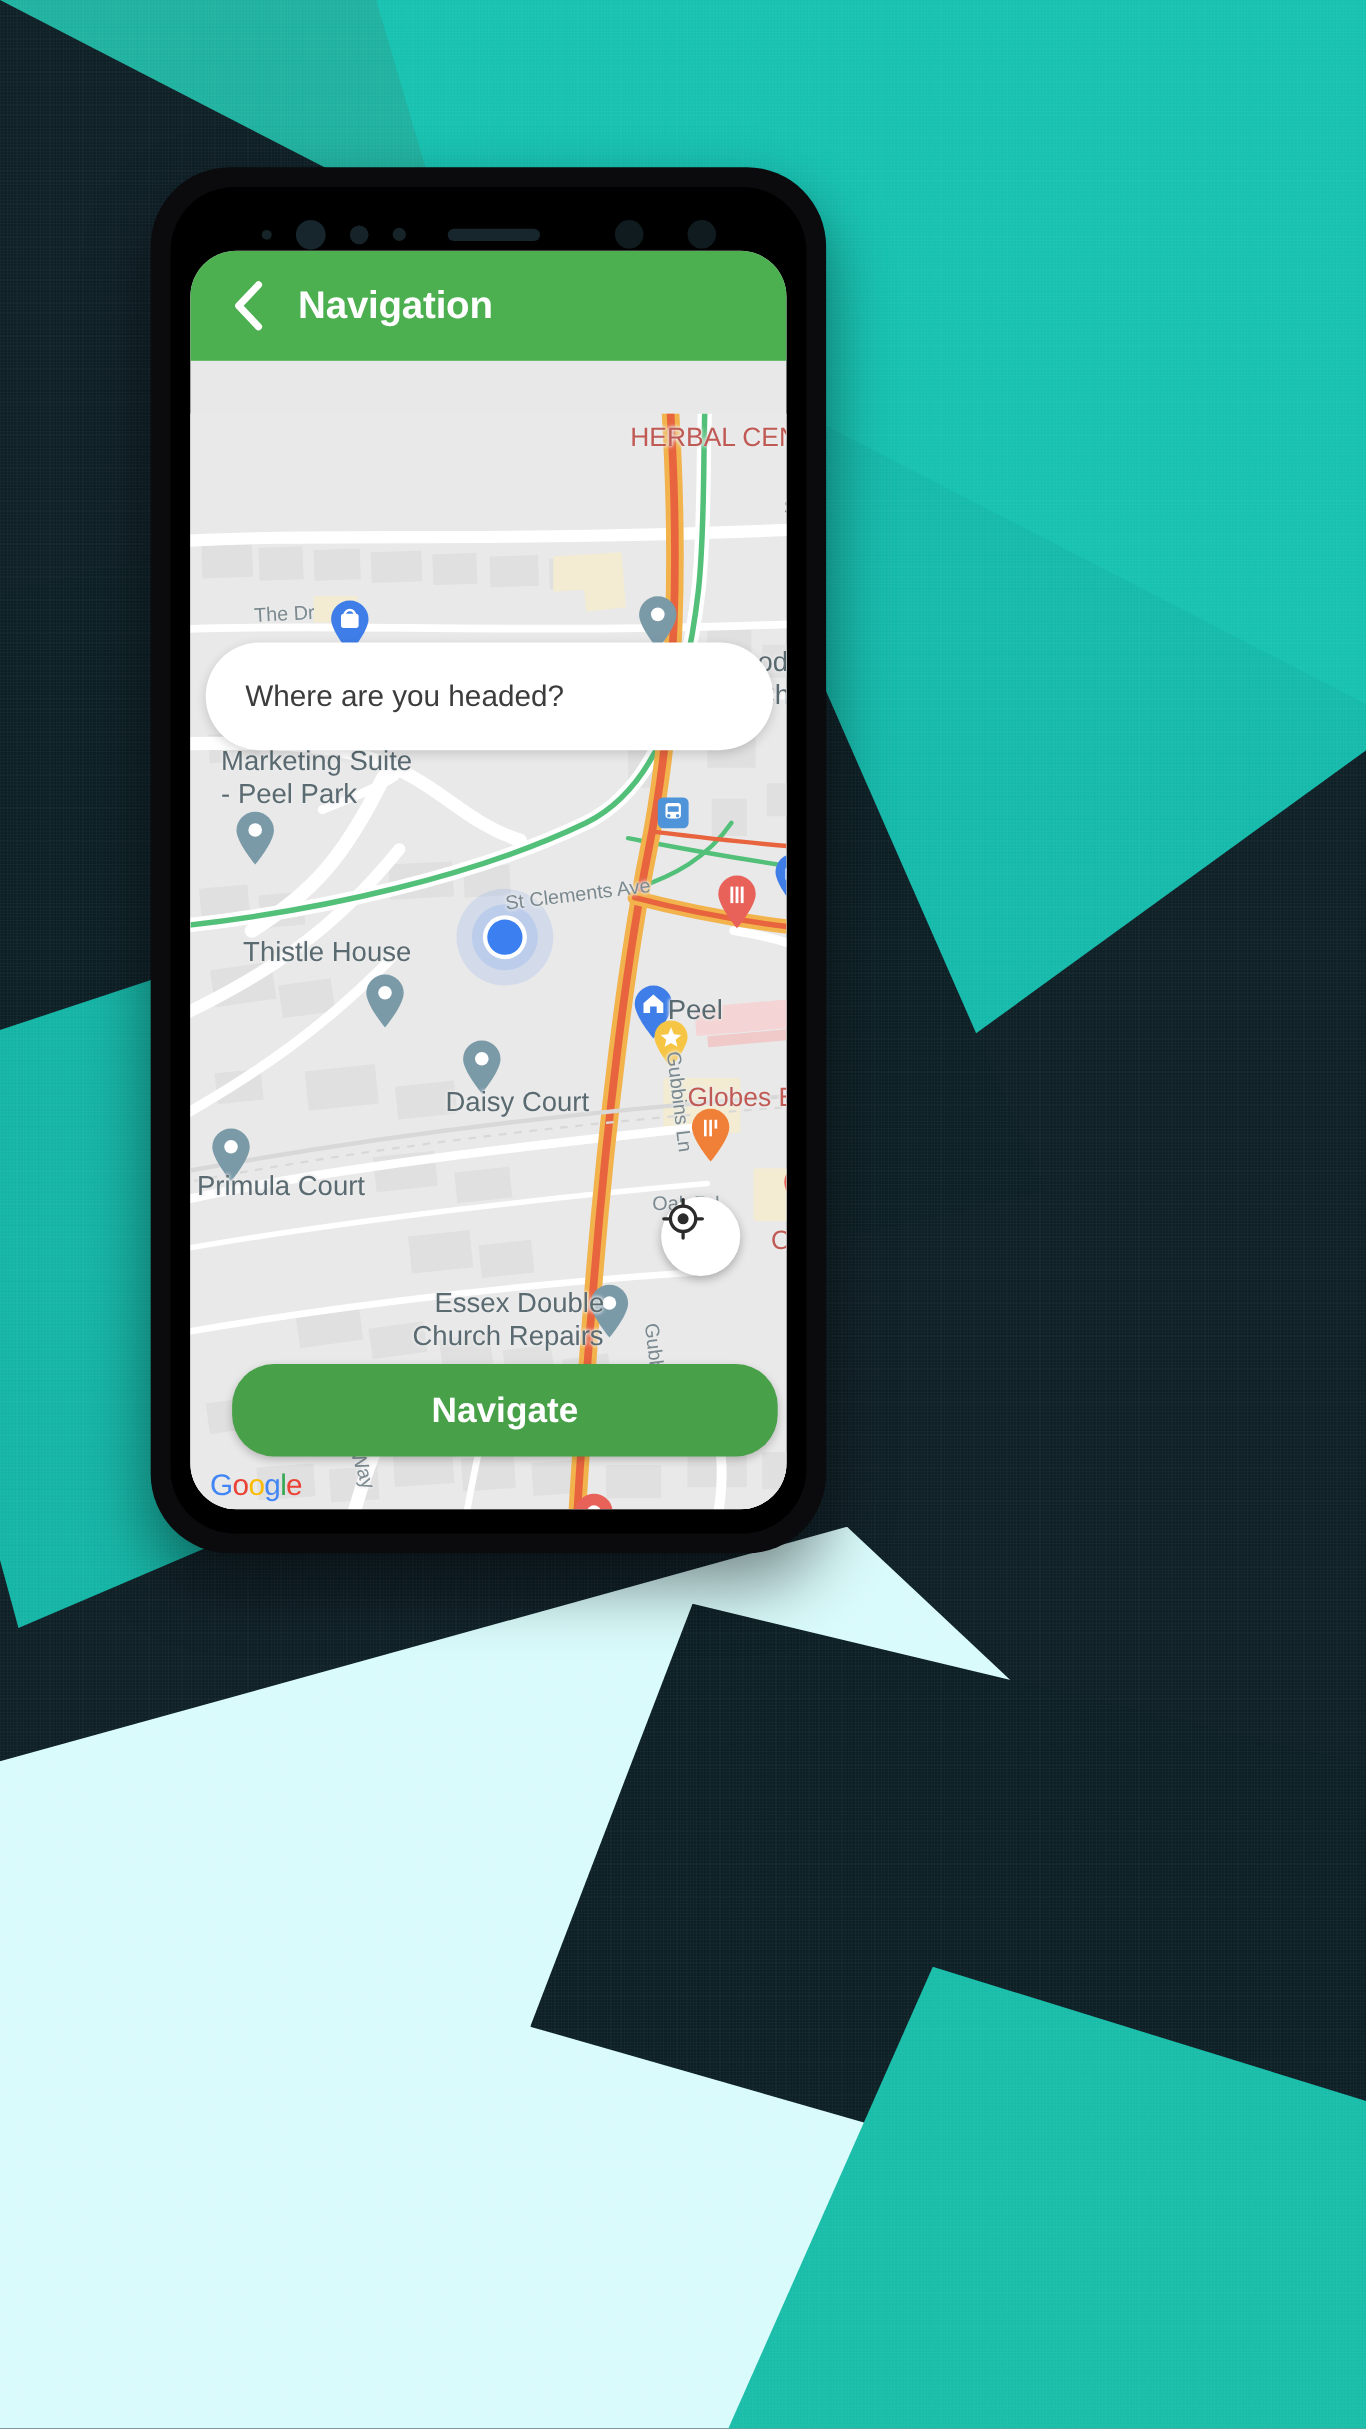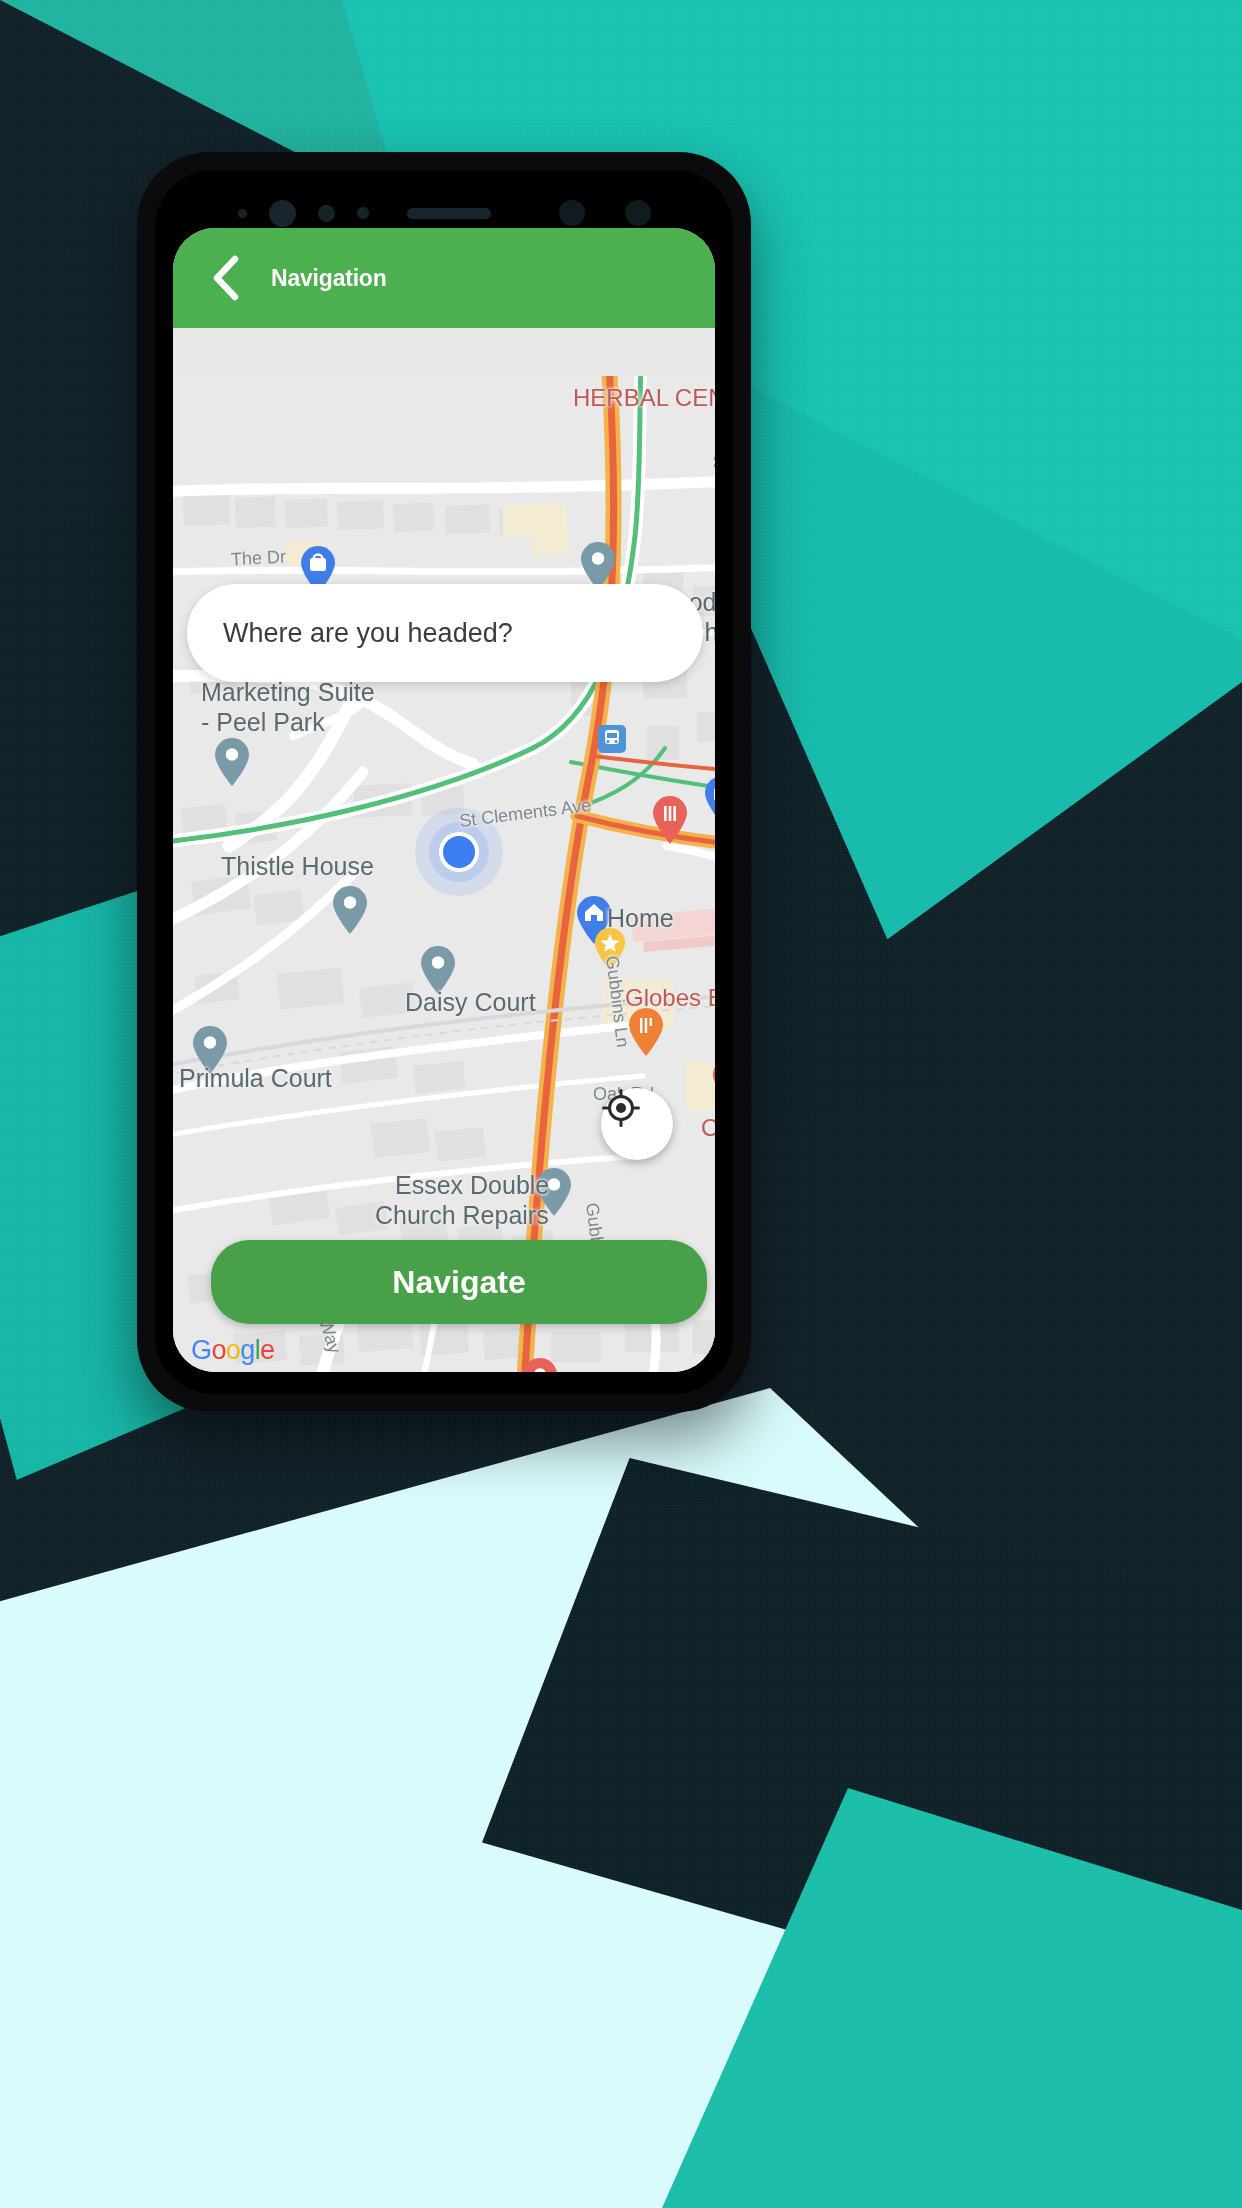--- a/index.html
+++ b/index.html
@@ -141,21 +141,21 @@
     padding: 0 26px;
     z-index: 4;
   }
   #back-btn {
     width: 52px; height: 52px;
     display:flex; align-items:center; justify-content:center;
     cursor: pointer;
   }
   #back-btn svg { display:block; }
   #appbar-title {
-    color:#fff; font-size: 23px; font-weight: 700;
+    color:#fff; font-size: 35px; font-weight: 700;
     margin-left: 20px; letter-spacing: -.2px;
   }
 
   
   #map {
     position: absolute;
     left:0; right:0; top: 148px; bottom: 0;
     background: #e9e9e9;
     overflow: hidden;
   }
@@ -498,21 +498,21 @@
             <div class="maplabel lbl-red" style="left: 400px; top: 8px;">HERBAL CEN</div>
             <div class="maplabel lbl-dark" style="left: 540px; top: 70px;">s La</div>
             <div class="maplabel lbl-street" style="left: 58px; top: 172px; transform: rotate(-3deg);">The Dr</div>
             <div class="maplabel lbl-blue" style="left: 118px; top: 218px;">SCW</div>
             <div class="maplabel lbl-poi" style="left: 398px; top: 212px;">Harold Wood</div>
             <div class="maplabel lbl-poi" style="left: 398px; top: 242px;">Methodist Church</div>
             <div class="maplabel lbl-poi" style="left: 28px; top: 302px;">Marketing Suite</div>
             <div class="maplabel lbl-poi" style="left: 28px; top: 332px;">- Peel Park</div>
             <div class="maplabel lbl-street" style="left: 286px; top: 427px; transform: rotate(-7deg);">St Clements Ave</div>
             <div class="maplabel lbl-poi" style="left: 48px; top: 476px;">Thistle House</div>
-            <div class="maplabel lbl-poi" style="left: 434px; top: 528px;">Home</div>
+            <div class="maplabel lbl-poi" style="left: 434px; top: 528px;">Peel</div>
             <div class="maplabel lbl-poi" style="left: 232px; top: 612px;">Daisy Court</div>
             <div class="maplabel lbl-red" style="left: 452px; top: 608px;">Globes Best</div>
             <div class="maplabel lbl-poi" style="left: 6px; top: 688px;">Primula Court</div>
             <div class="maplabel lbl-street" style="left: 398px; top: 615px; transform: rotate(83deg);">Gubbins Ln</div>
             <div class="maplabel lbl-street" style="left: 420px; top: 708px;">Oak Rd</div>
             <div class="maplabel lbl-red" style="left: 528px; top: 738px;">Oak</div>
             <div class="maplabel lbl-poi" style="left: 222px; top: 795px;">Essex Double</div>
             <div class="maplabel lbl-poi" style="left: 202px; top: 825px;">Church Repairs</div>
             <div class="maplabel lbl-street" style="left: 412px; top: 868px; transform: rotate(-3deg);">Saxon Cl</div>
             <div class="maplabel lbl-street" style="left: 378px; top: 862px; transform: rotate(83deg);">Gubbins Ln</div>

